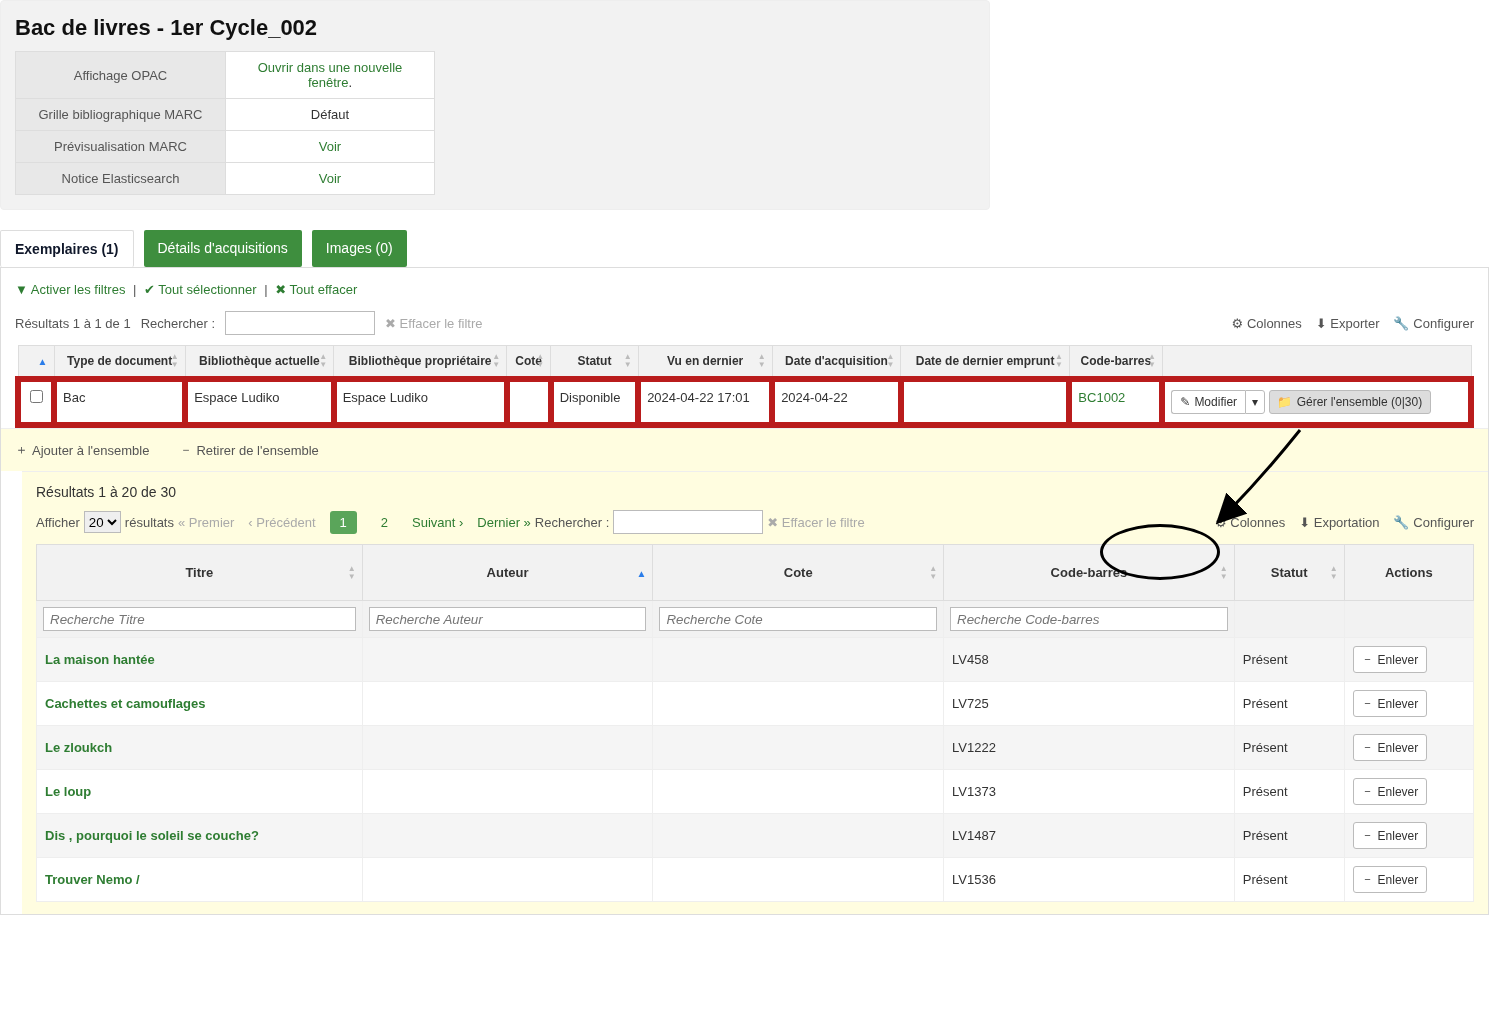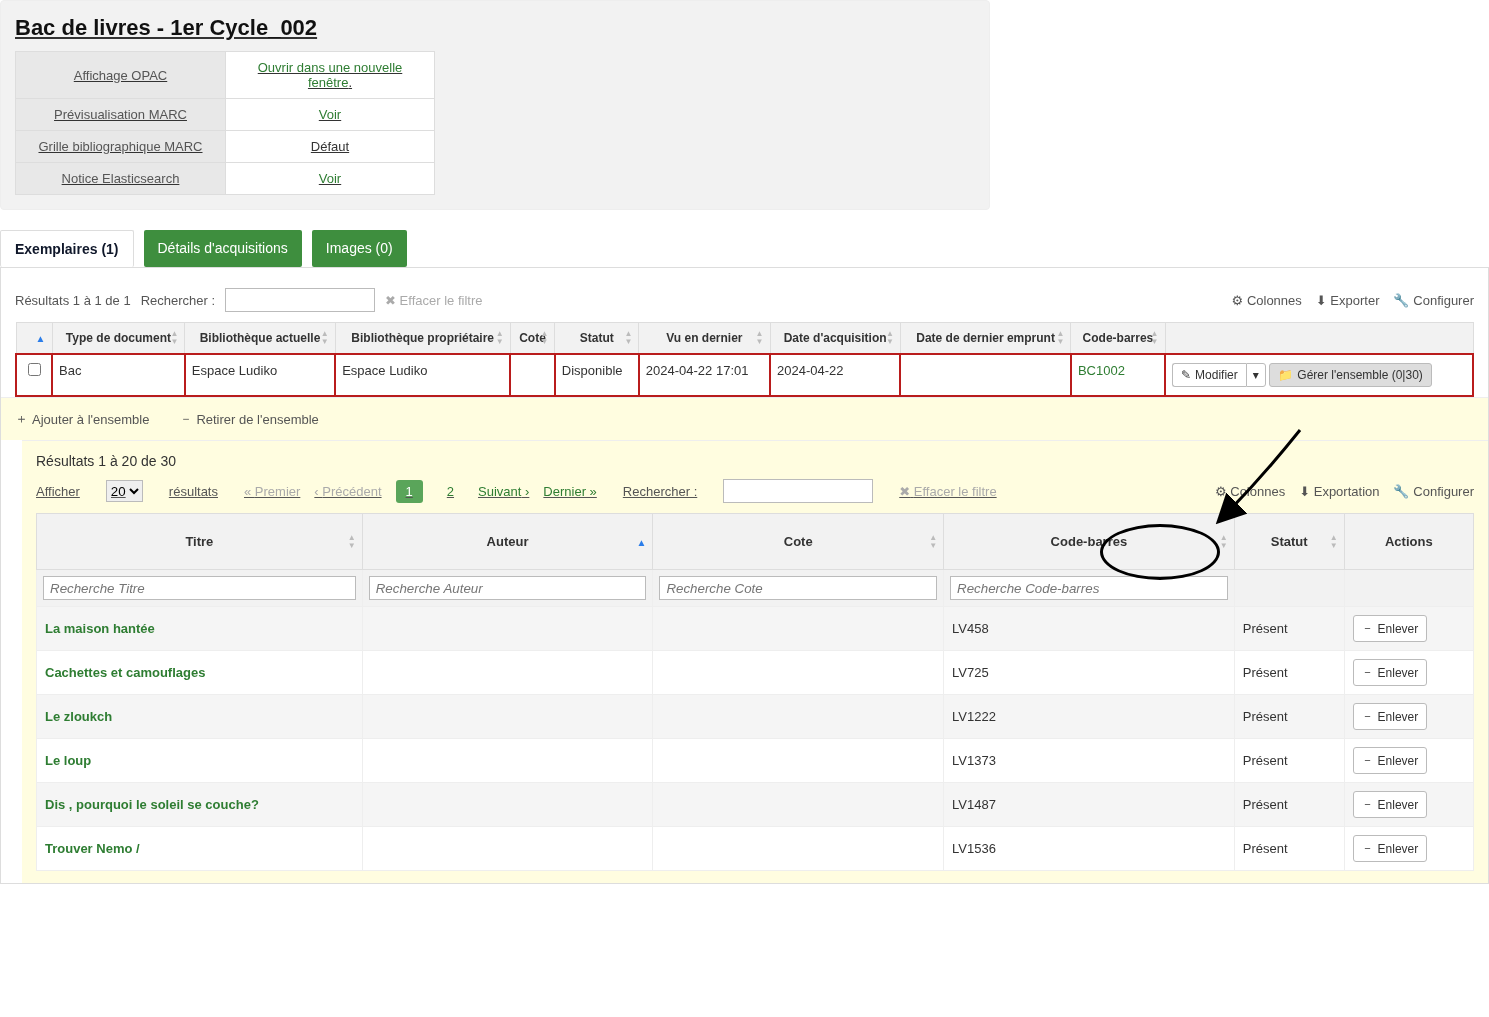--- a/index.html
+++ b/index.html
@@ -1,18 +1,18 @@
 <!DOCTYPE html>
 <html><head>
 <meta charset="utf-8">
 <style>
 * { box-sizing: border-box; margin: 0; padding: 0; }
 body { font-family: Arial, sans-serif; font-size: 13px; color: #333; background: #fff; }
 .page { width: 1489px; position: relative; }
-.main-card { background: #f2f2f2; padding: 14px; border-radius: 4px; margin: 0 0 20px 0; width: 990px; border: 1px solid #eee; text-decoration: underline; }
+.main-card { background: #f2f2f2; padding: 14px; border-radius: 4px; margin: 0 0 20px 0; width: 990px; border: 1px solid #eee; }
 h1 { font-size: 22px; font-weight: bold; color: #111; margin-bottom: 10px; }
 .meta-table { border-collapse: collapse; width: 420px; margin-top: 8px; text-align: center; }
 .meta-table td { border: 1px solid #ddd; padding: 8px 10px; background: #fff; font-size: 13px; }
 .meta-table td.label { background: #e8e8e8; font-weight: normal; color: #555; width: 210px; }
 .meta-table a { color: #2e7d32; text-decoration: none; }
 .tabs { display: flex; gap: 10px; margin-top: 14px; }
 .tab { padding: 10px 14px; border-radius: 2px; font-size: 14px; cursor: pointer; }
 .tab.active { background: #fff; color: #0f172a; font-weight: bold; border: 1px solid #ddd; border-bottom: none; }
 .tab.inactive { background: #3e8e3e; color: #fff; }
 .tab-content { border: 1px solid #ddd; padding: 14px 0 0 0; }
@@ -20,35 +20,35 @@
 .filter-row { padding: 0 14px 8px 14px; }
 .link-green { color: #2e7d32; text-decoration: none; cursor: pointer; }
 .sep { color: #555; padding: 0 4px; }
 .toolbar-row { display: flex; align-items: center; justify-content: space-between; padding: 6px 14px; font-size: 13px; }
 .toolbar-left { display: flex; align-items: center; gap: 10px; color: #555; flex-wrap: wrap; }
 .toolbar-right { display: flex; align-items: center; gap: 14px; color: #555; }
 .small-input { height: 24px; border: 1px solid #bbb; padding: 2px 6px; width: 150px; }
 .muted { color: #aaa; }
 .tbl { border-collapse: collapse; width: calc(100% - 28px); margin: 4px 14px 0 14px; font-size: 13px; }
 .tbl th { background: #f2f2f2; border: 1px solid #ddd; padding: 8px 6px; font-weight: bold; font-size: 12px; text-align: center; position: relative; }
-.tbl td { border: 2px solid #b91c1c; padding: 8px 6px; vertical-align: top; }
+.tbl td { border: 6px solid #b91c1c; padding: 8px 6px; vertical-align: top; }
 .sort-arrows { position: absolute; right: 6px; top: 50%; transform: translateY(-50%); font-size: 8px; color: #bbb; line-height: 8px; }
 .sort-up-active { position: absolute; right: 6px; top: 50%; transform: translateY(-50%); font-size: 10px; color: #2b7de9; }
 .check-cell { width: 36px; text-align: center; }
 .btn-sm { display: inline-flex; align-items: center; gap: 4px; padding: 4px 8px; border: 1px solid #bbb; background: #fff; border-radius: 3px; font-size: 12px; cursor: pointer; }
 .btn-sm.grey { background: #ddd; }
 .btn-split { display: inline-flex; }
 .btn-split .main { border-radius: 3px 0 0 3px; border-right: none; }
 .btn-split .caret { border-radius: 0 3px 3px 0; padding: 4px 6px; }
 .action-bar { background: #fffde0; padding: 12px 14px; display: flex; gap: 30px; border-top: 1px solid #eee; }
 .action-bar a { color: #555; text-decoration: none; cursor: pointer; display: inline-flex; align-items: center; gap: 4px;}
 .results-section { background: #fffde0; padding: 12px 14px; border-top: 1px solid #eee; margin-left: 21px; }
 .results-line { font-size: 14px; margin-bottom: 10px; }
 .pag-row { display: flex; align-items: center; justify-content: space-between; gap: 10px; flex-wrap: wrap;}
-.pag-left { display: flex; align-items: center; gap: 26px; color: #555; flex-wrap: wrap; text-decoration: underline;}
+.pag-left { display: flex; align-items: center; gap: 4px; color: #555; flex-wrap: wrap;}
 .pag-controls { display: flex; align-items: center; gap: 14px; }
 .pag-link { color: #2e7d32; cursor: pointer; }
 .pag-muted { color: #aaa; }
 .pag-num { display: inline-block; padding: 4px 10px; border-radius: 3px; }
 .pag-num.active { background: #5aa55a; color: #fff; }
 .select { height: 22px; border: 1px solid #bbb; }
 .tbl2 { border-collapse: collapse; width: 100%; margin-top: 10px; font-size: 13px; background: #fff;}
 .tbl2 th { background: #f2f2f2; border: 1px solid #ddd; padding: 20px; font-weight: bold; text-align: center; position: relative; }
 .tbl2 td { border: 1px solid #eee; padding: 8px; vertical-align: middle; background: #fff; }
 .tbl2 tr.filter-inputs td { background: #f2f2f2; padding: 6px; }
@@ -66,43 +66,50 @@
 
   <div class="main-card">
     <h1>Bac de livres - 1er Cycle_002</h1>
     <table class="meta-table">
       <tbody id="meta-rows">
           <tr>
             <td class="label">Affichage OPAC</td>
             <td><a>Ouvrir dans une nouvelle fenêtre</a>.</td>
           </tr>
           <tr>
+            <td class="label">Grille bibliographique MARC</td>
+            <td>Défaut</td>
+          </tr>
+          <tr>
             <td class="label">Prévisualisation MARC</td>
             <td><a>Voir</a></td>
-          </tr>
-          <tr>
-            <td class="label">Grille bibliographique MARC</td>
-            <td>Défaut</td>
           </tr>
           <tr>
             <td class="label">Notice Elasticsearch</td>
             <td><a>Voir</a></td>
           </tr>
         </tbody>
     </table>
   </div>
 
   <div class="tabs" id="tabs-bar">
       <div class="tab active">Exemplaires (1)</div>
       <div class="tab inactive">Détails d'acquisitions</div>
       <div class="tab inactive">Images (0)</div>
     </div>
 
   <div class="tab-content">
 
+    <div class="filter-row">
+      <a class="link-green"><span>▼</span> <span>Activer les filtres</span></a>
+      <span class="sep">|</span>
+      <a class="link-green"><span>✔</span> <span>Tout sélectionner</span></a>
+      <span class="sep">|</span>
+      <a class="link-green"><span>✖</span> <span>Tout effacer</span></a>
+    </div>
 
     <div class="toolbar-row">
       <div class="toolbar-left">
         <span>Résultats 1 à 1 de 1</span>
         <span>Rechercher :</span>
         <input class="small-input" style="">
         <span class="muted"><span>✖</span> <span>Effacer le filtre</span></span>
       </div>
       <div class="toolbar-right">
         <span><span>⚙</span> <span>Colonnes</span></span>

